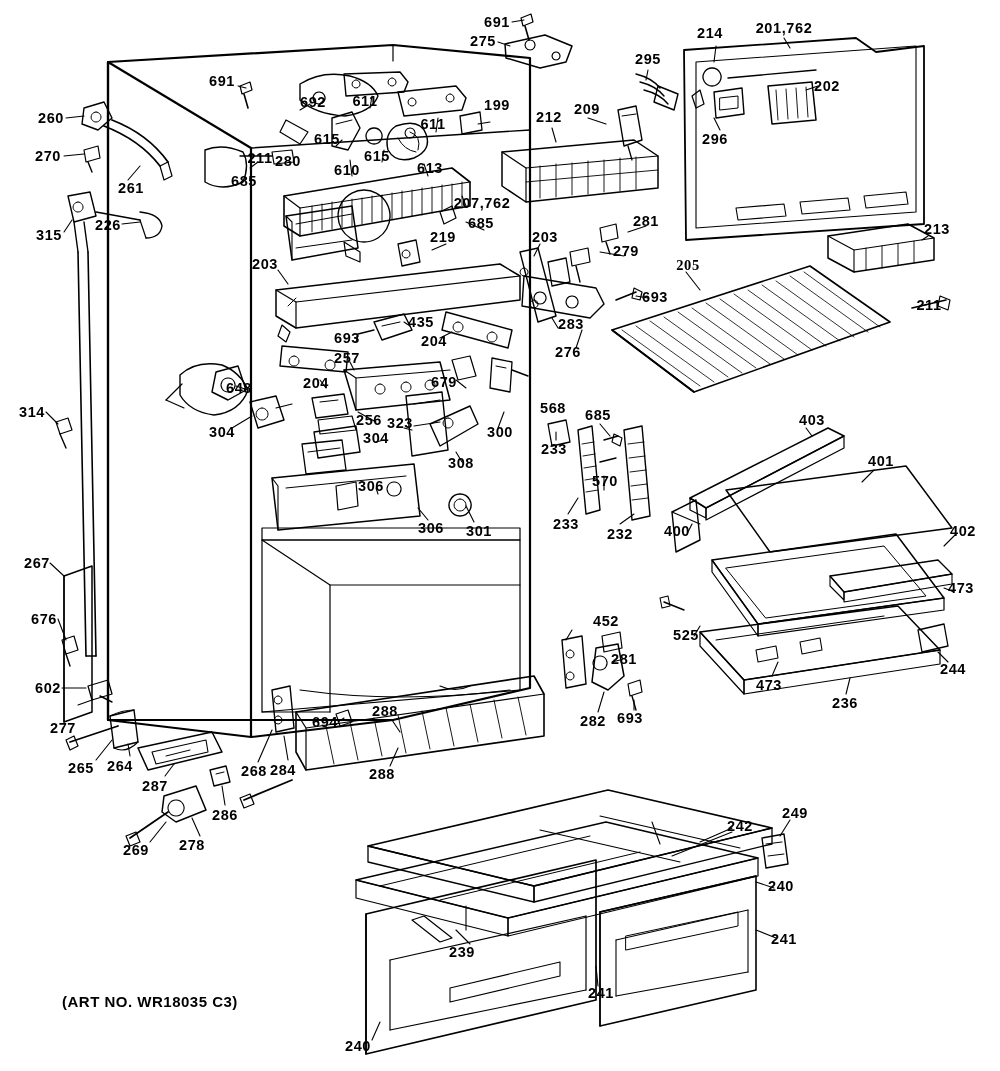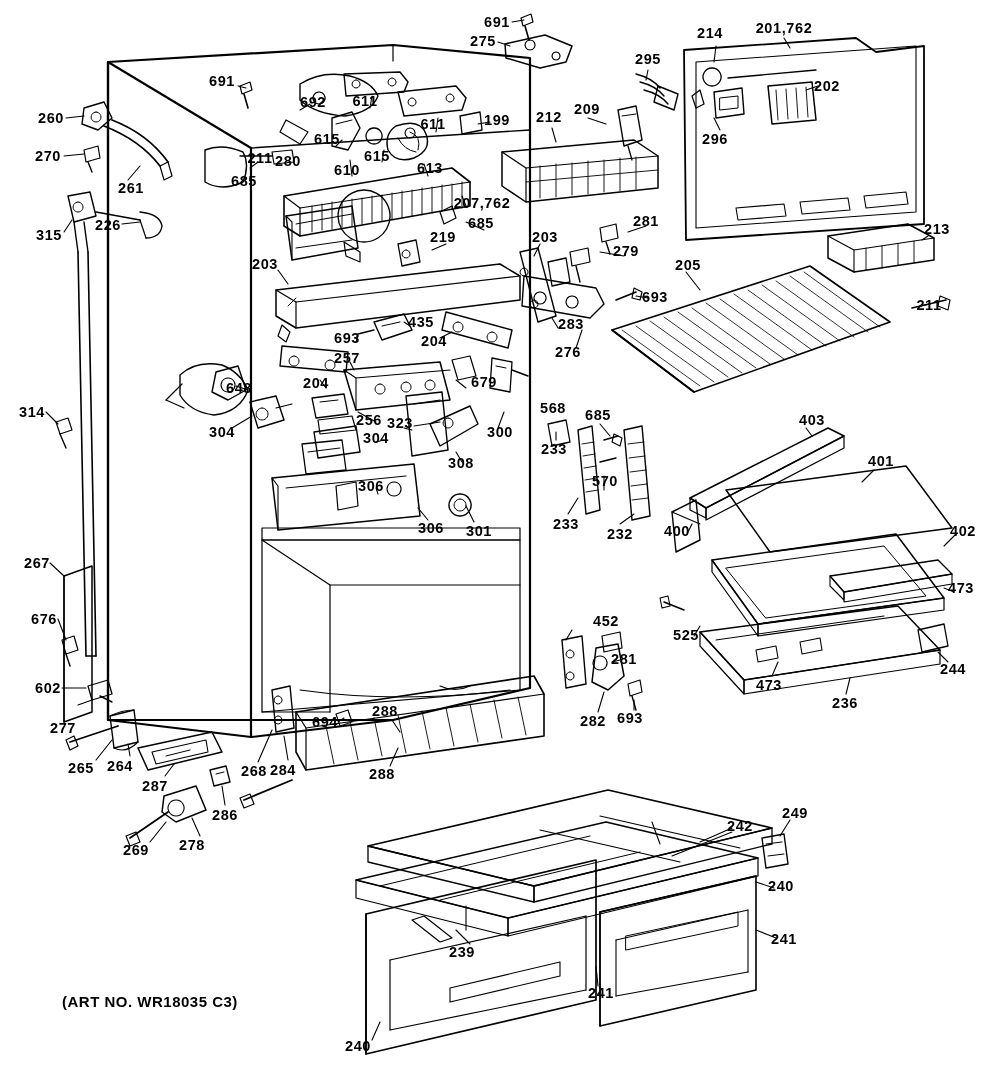--- a/index.html
+++ b/index.html
@@ -581,21 +581,21 @@
   <div id="callout-layer">
       <div class="callout" style="left: 497px; top: 22px;">691</div>
       <div class="callout" style="left: 483px; top: 41px;">275</div>
       <div class="callout" style="left: 710px; top: 33px;">214</div>
       <div class="callout" style="left: 784px; top: 28px;">201,762</div>
       <div class="callout" style="left: 222px; top: 81px;">691</div>
       <div class="callout" style="left: 648px; top: 59px;">295</div>
       <div class="callout" style="left: 313px; top: 102px;">692</div>
       <div class="callout" style="left: 365px; top: 101px;">611</div>
       <div class="callout" style="left: 827px; top: 86px;">202</div>
-      <div class="callout" style="left: 497px; top: 120px; text-align: right;">199</div>
+      <div class="callout" style="left: 497px; top: 105px; text-align: right;">199</div>
       <div class="callout" style="left: 587px; top: 109px;">209</div>
       <div class="callout" style="left: 549px; top: 117px;">212</div>
       <div class="callout" style="left: 433px; top: 124px;">611</div>
       <div class="callout" style="left: 51px; top: 118px;">260</div>
       <div class="callout" style="left: 327px; top: 139px;">615</div>
       <div class="callout" style="left: 715px; top: 139px;">296</div>
       <div class="callout" style="left: 377px; top: 156px;">615</div>
       <div class="callout" style="left: 48px; top: 156px;">270</div>
       <div class="callout" style="left: 260px; top: 158px;">211</div>
       <div class="callout" style="left: 288px; top: 161px;">280</div>
@@ -605,33 +605,33 @@
       <div class="callout" style="left: 244px; top: 181px;">685</div>
       <div class="callout" style="left: 482px; top: 203px;">207,762</div>
       <div class="callout" style="left: 49px; top: 235px; text-align: right;">315</div>
       <div class="callout" style="left: 108px; top: 225px;">226</div>
       <div class="callout" style="left: 481px; top: 223px;">685</div>
       <div class="callout" style="left: 646px; top: 221px;">281</div>
       <div class="callout" style="left: 937px; top: 229px;">213</div>
       <div class="callout" style="left: 443px; top: 237px;">219</div>
       <div class="callout" style="left: 626px; top: 251px;">279</div>
       <div class="callout" style="left: 545px; top: 237px;">203</div>
-      <div class="callout" style="left: 688px; top: 265px;">205</div>
+      <div class="callout" style="left: 688px; top: 265px; font-family: Liberation Serif, serif;">205</div>
       <div class="callout" style="left: 265px; top: 264px;">203</div>
       <div class="callout" style="left: 655px; top: 297px;">693</div>
       <div class="callout" style="left: 929px; top: 305px;">211</div>
       <div class="callout" style="left: 571px; top: 324px;">283</div>
       <div class="callout" style="left: 421px; top: 322px;">435</div>
       <div class="callout" style="left: 568px; top: 352px;">276</div>
       <div class="callout" style="left: 347px; top: 338px;">693</div>
       <div class="callout" style="left: 434px; top: 341px;">204</div>
       <div class="callout" style="left: 347px; top: 358px;">257</div>
       <div class="callout" style="left: 239px; top: 388px;">648</div>
       <div class="callout" style="left: 316px; top: 383px;">204</div>
-      <div class="callout" style="left: 484px; top: 382px; text-align: right;">679</div>
+      <div class="callout" style="left: 444px; top: 382px; text-align: right;">679</div>
       <div class="callout" style="left: 32px; top: 412px;">314</div>
       <div class="callout" style="left: 369px; top: 420px;">256</div>
       <div class="callout" style="left: 400px; top: 423px;">323</div>
       <div class="callout" style="left: 553px; top: 408px;">568</div>
       <div class="callout" style="left: 598px; top: 415px;">685</div>
       <div class="callout" style="left: 812px; top: 420px;">403</div>
       <div class="callout" style="left: 222px; top: 432px;">304</div>
       <div class="callout" style="left: 376px; top: 438px;">304</div>
       <div class="callout" style="left: 500px; top: 432px;">300</div>
       <div class="callout" style="left: 881px; top: 461px;">401</div>

